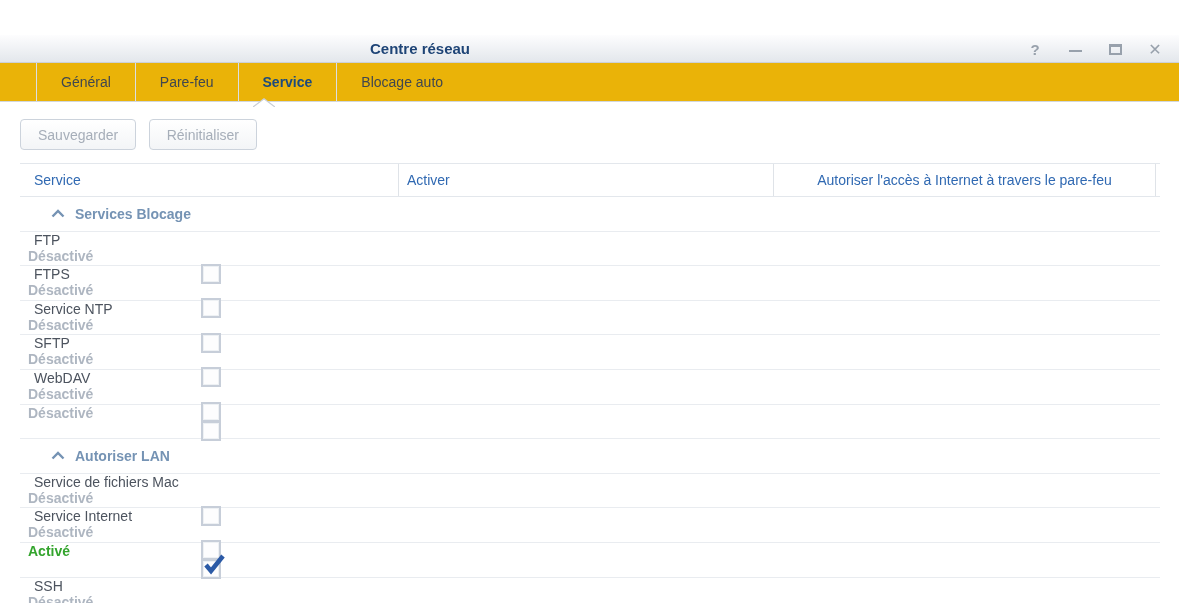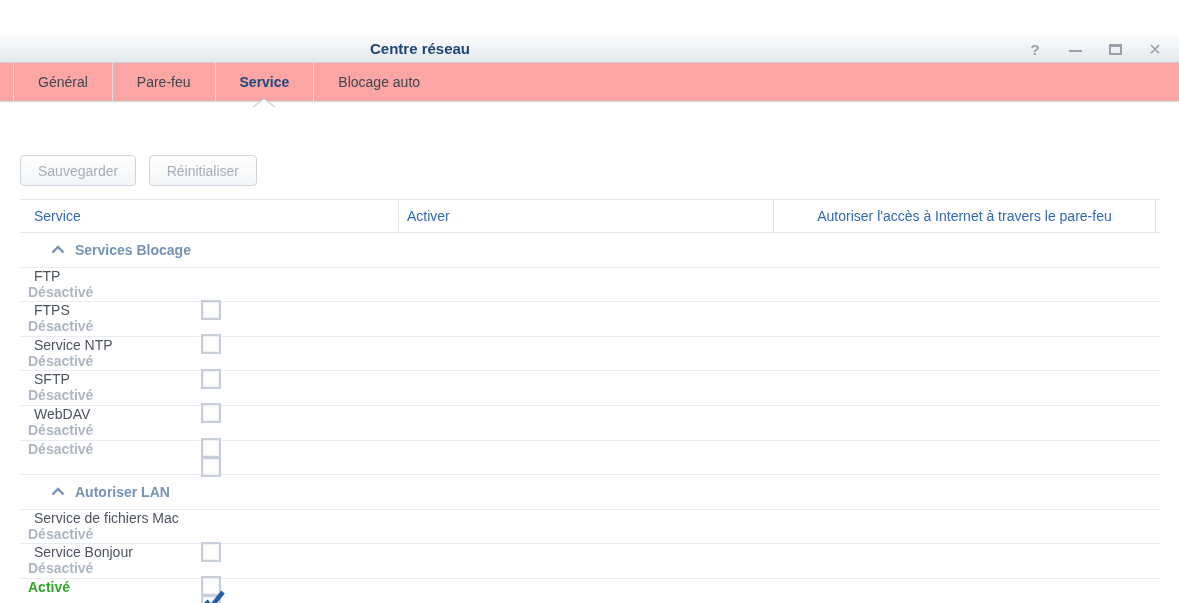--- a/index.html
+++ b/index.html
@@ -14,34 +14,34 @@
     text-align:center; font-size:15px; font-weight:bold; color:#1e4476; }
   .controls { position:absolute; right:4px; top:0; height:28px; display:flex; align-items:center; }
   .ctrl { width:24px; margin:0 8px; height:24px; display:flex; align-items:center; justify-content:center;
     color:#98a1ac; cursor:pointer; font-size:15px; }
   .ctrl.help { font-weight:bold; font-size:15px; }
   .min-bar { display:block; width:13px; height:2px; background:#98a1ac; margin-top:4px; }
   .max-box { display:block; width:13px; height:11px; border:2px solid #98a1ac; border-top-width:3px; }
   .ctrl.close { font-size:16px; }
 
   
-  .tabbar { position:relative; height:39px; background:#fca5a5; border-bottom:1px solid #d2d7dd; padding-left:13px;
+  .tabbar { position:relative; height:39px; background:#eab308; border-bottom:1px solid #d2d7dd; padding-left:36px;
     display:flex; }
   .tab { height:38px; line-height:38px; padding:0 24px; font-size:14px; color:#40474f;
     border-left:1px solid #dbdfe4; cursor:pointer; white-space:nowrap; }
   .tab:last-of-type { border-right:1px solid #dbdfe4; }
   .tab.active { color:#1b4a7e; font-weight:bold; }
   .notch { position:absolute; left:253px; bottom:-1px; width:22px; height:9px; }
 
   
   .toolbar { padding:17px 0 13px 20px; }
   .btn { display:inline-block; height:31px; padding:0 17px; margin-right:8px;
     font-family:inherit; font-size:14px; color:#a6aeb9;
     background:linear-gradient(#ffffff,#f3f5f7); border:1px solid #ccd3dc; border-radius:4px;
-    cursor:default;margin-top:36px; }
+    cursor:default; }
 
   
   .table { margin:0 19px 0 20px; width:1140px; font-size:14px; }
   .thead { display:flex; height:34px; border-top:1px solid #e3e7ec; border-bottom:1px solid #e3e7ec;
     color:#3069b2; }
   .th { display:flex; align-items:center; }
   .c1 { width:378px; padding-left:14px; }
   .c2 { width:375px; padding-left:8px; }
   .c3 { width:382px; justify-content:center; }
   .th.c2, .th.c3, .th.stub { border-left:1px solid #dfe3e8; }
@@ -189,21 +189,21 @@
       <div class="cell c1">Service de fichiers Mac</div>
       <div class="cell c2">
           <span class="status">Désactivé</span>
         </div>
       <div class="cell c3">
           <span class="checkbox">
         </span>
         </div>
     </div>
     <div class="row">
-      <div class="cell c1">Service Bonjour</div>
+      <div class="cell c1">Service Internet</div>
       <div class="cell c2">
           <span class="status">Désactivé</span>
         </div>
       <div class="cell c3">
           <span class="checkbox">
         </span>
         </div>
     </div>
     <div class="row">
       <div class="cell c2">

